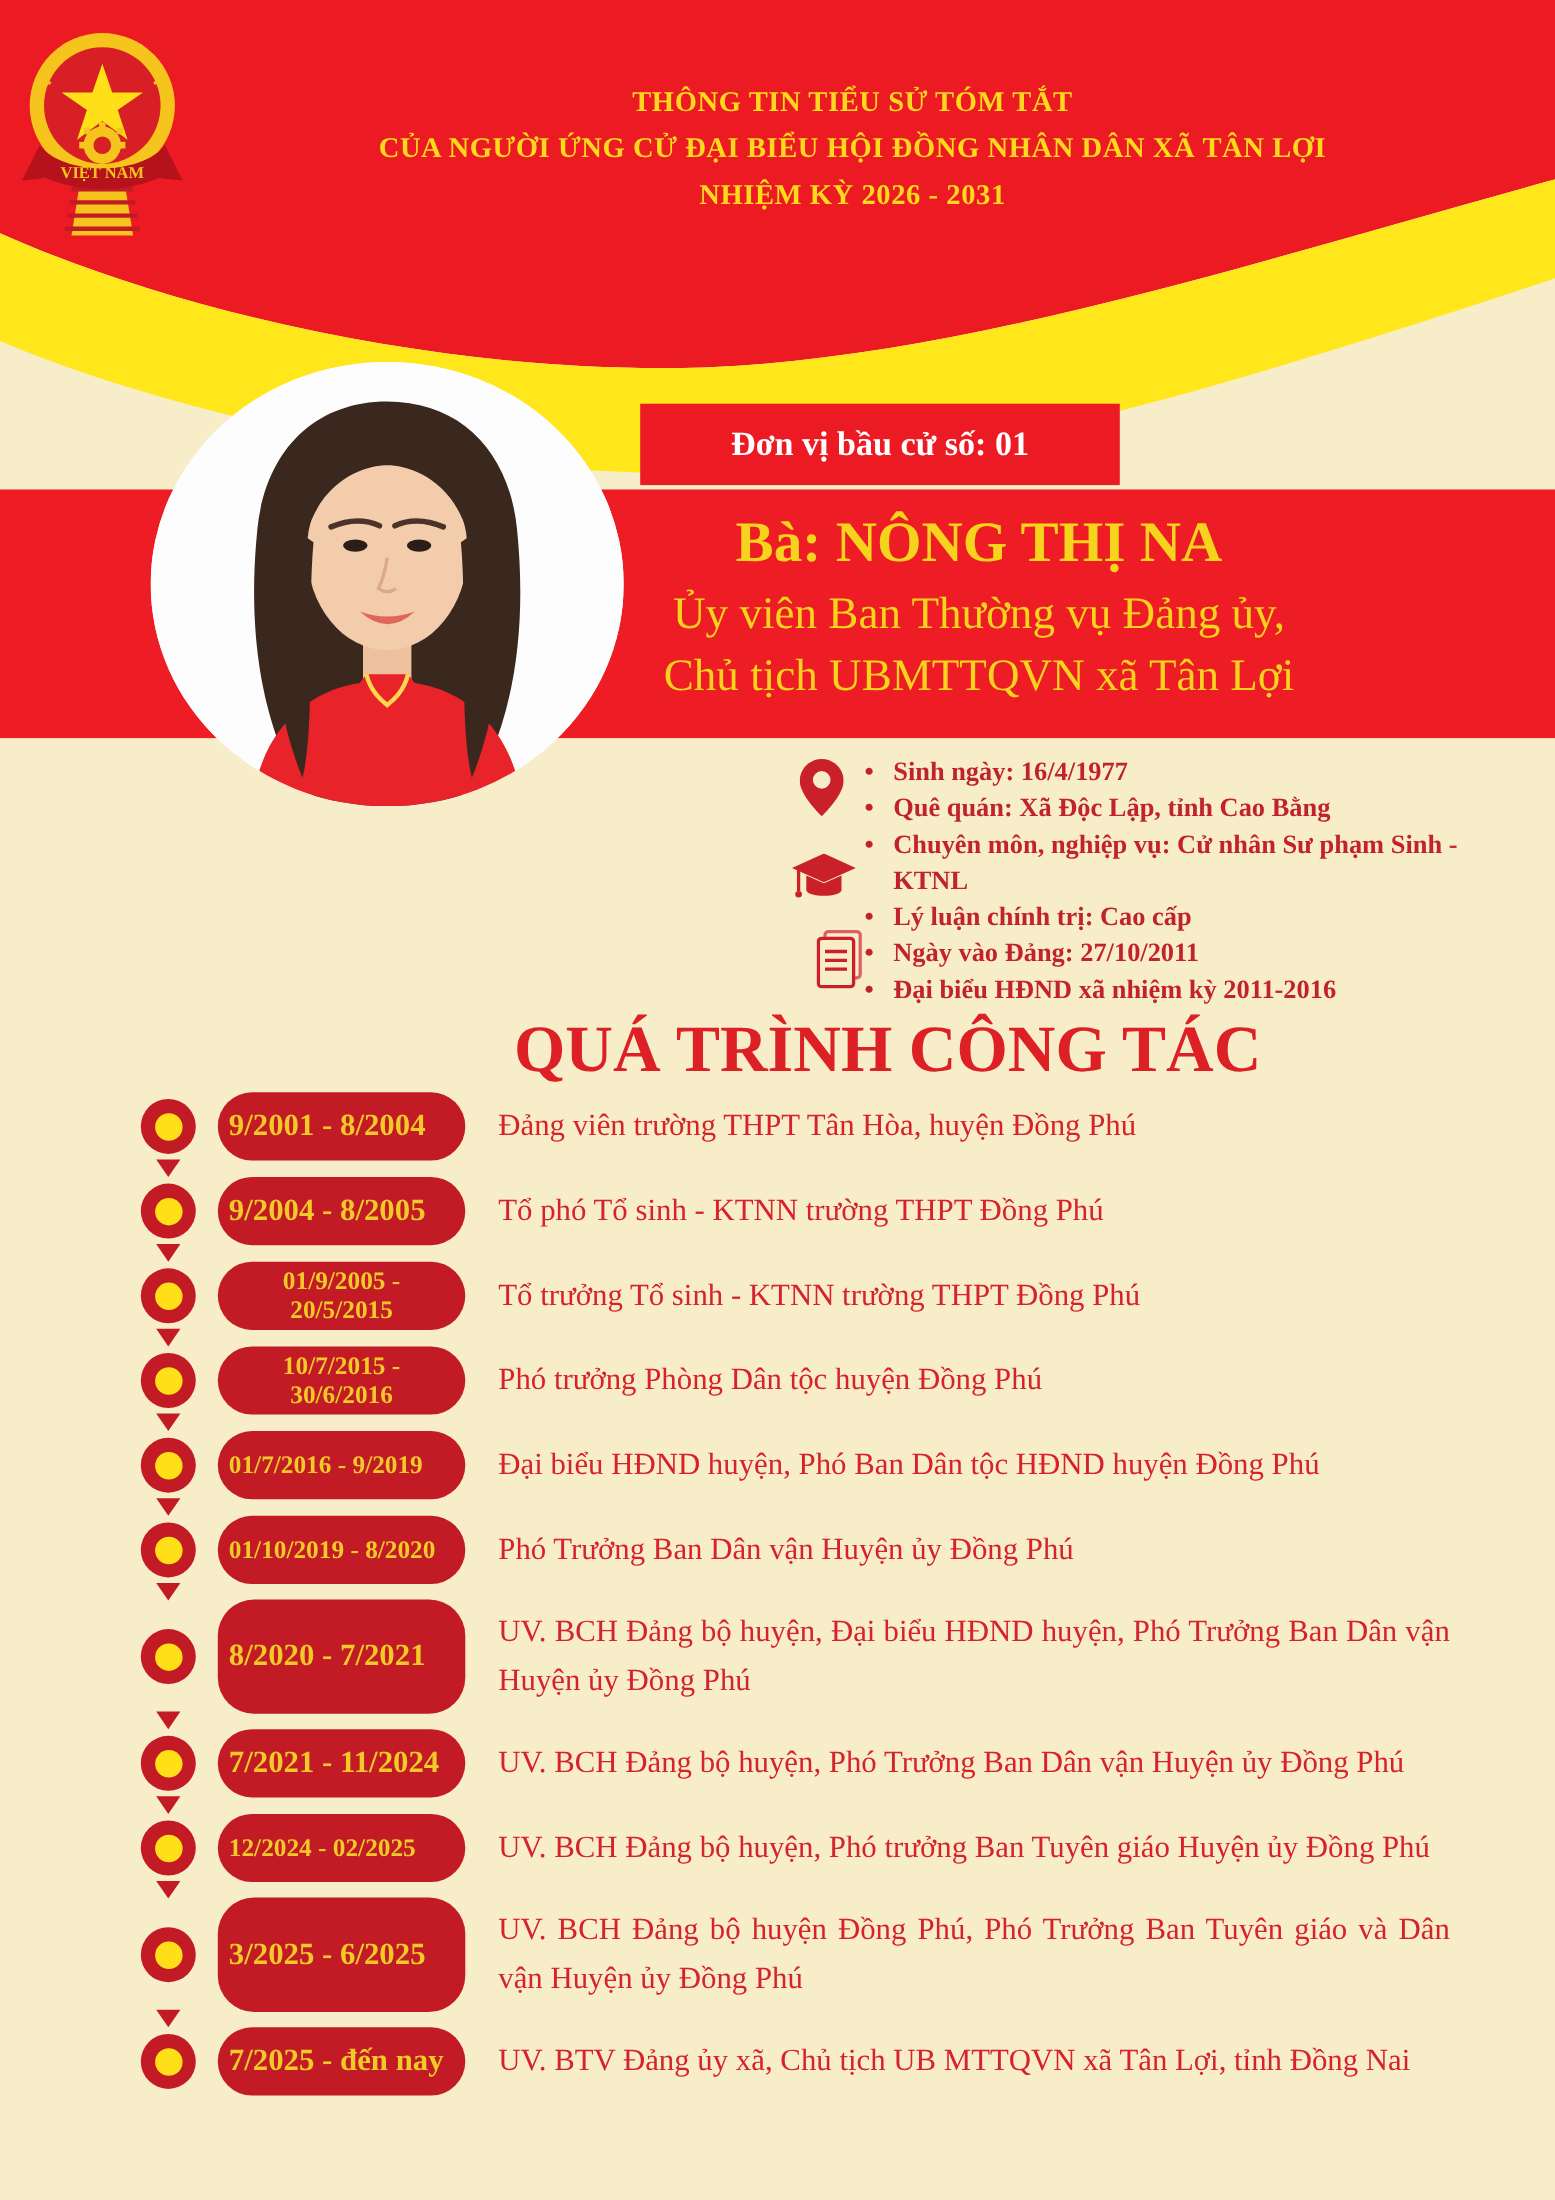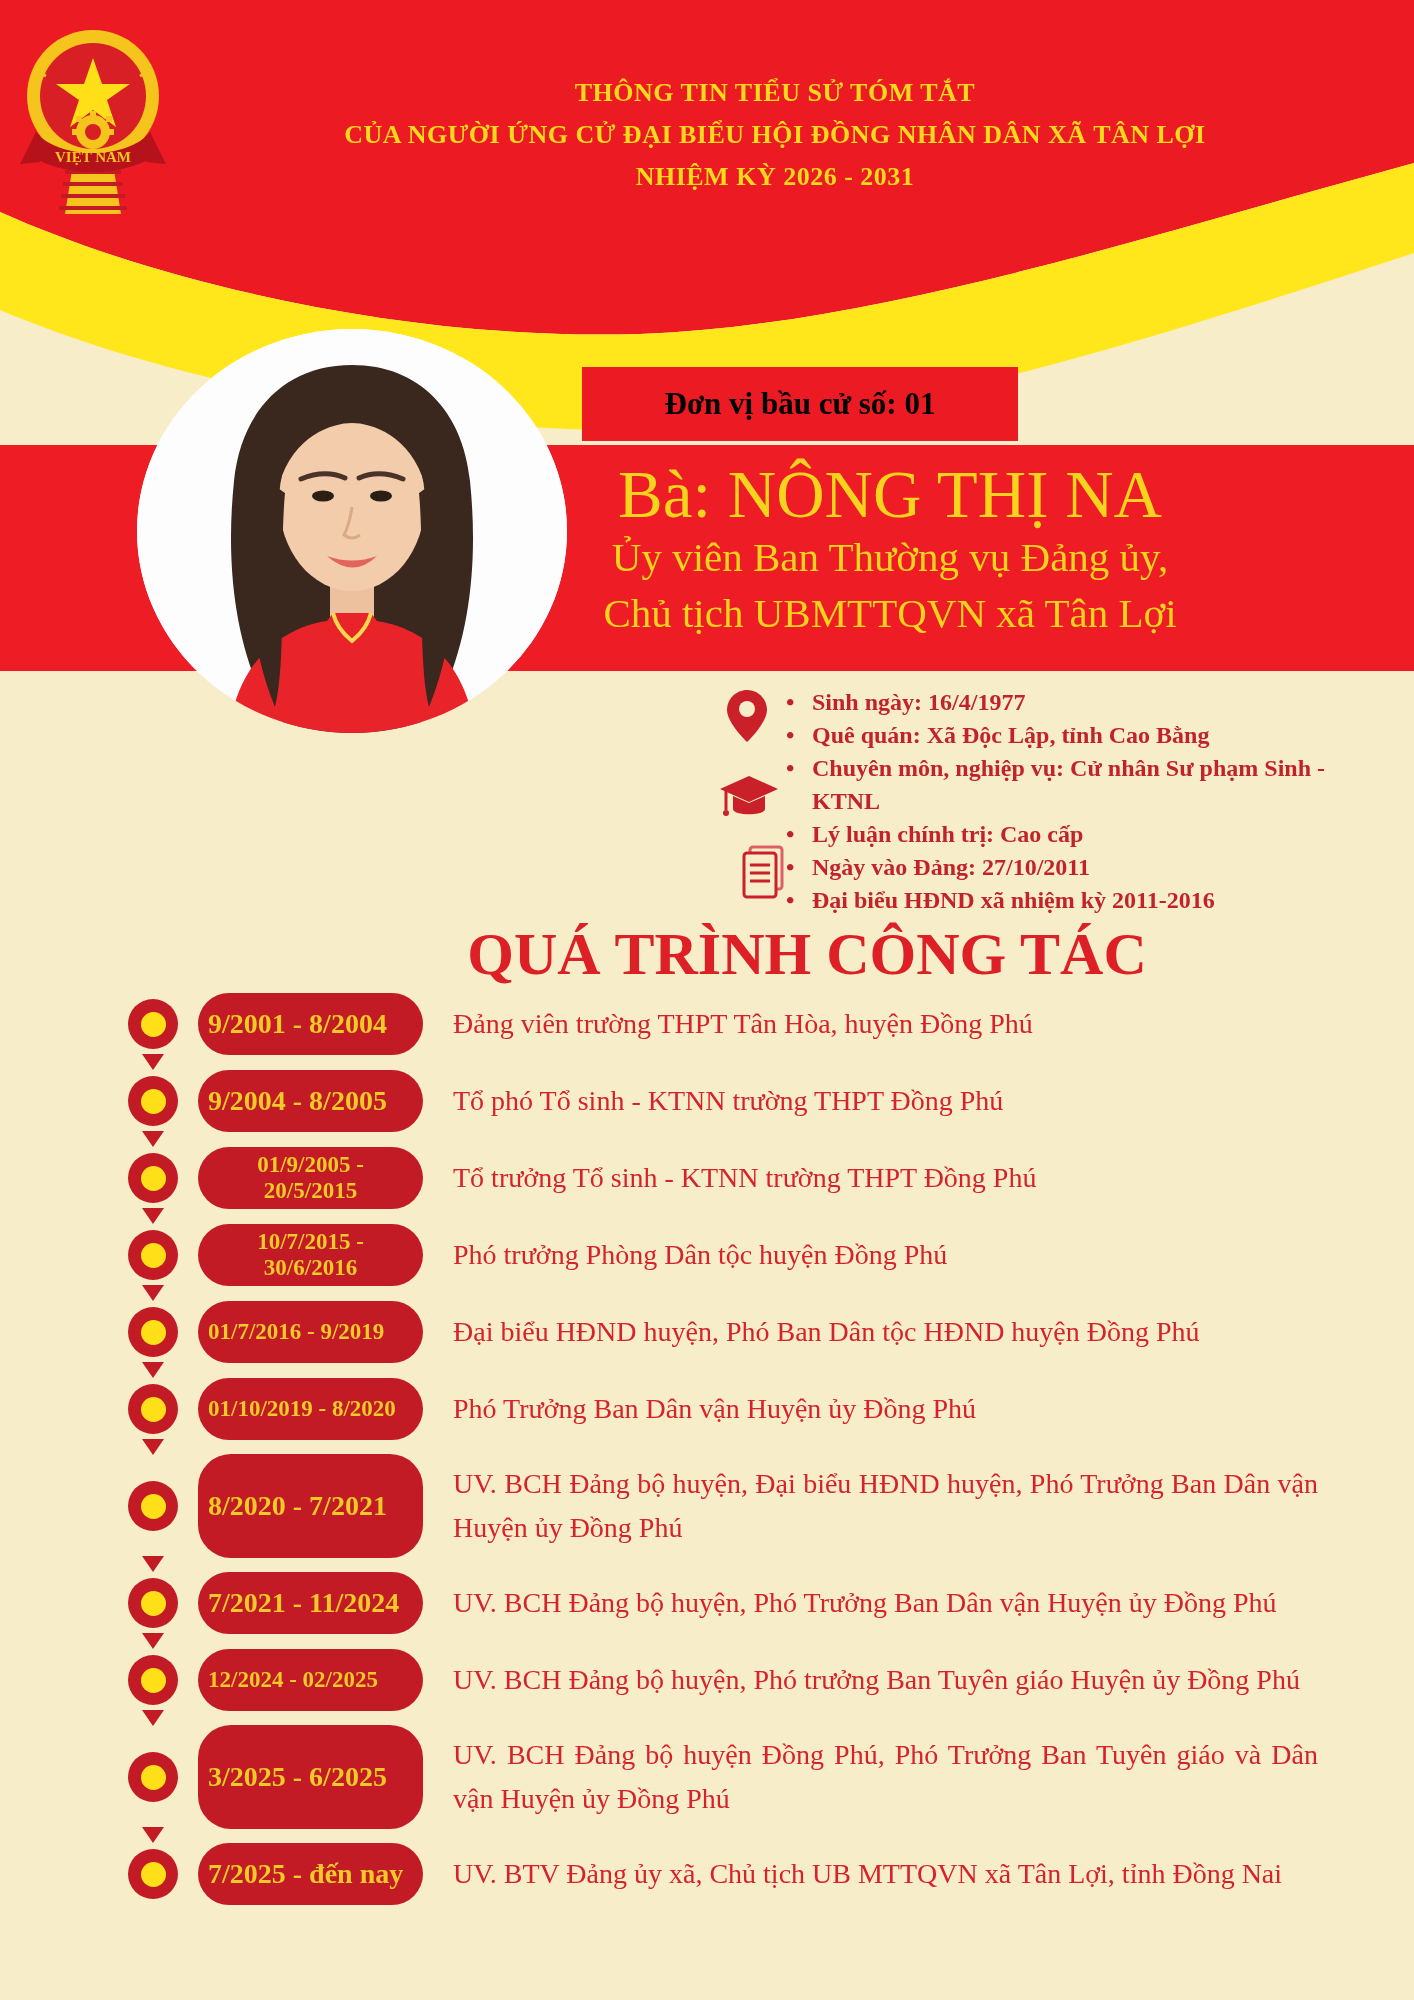--- a/index.html
+++ b/index.html
@@ -15,28 +15,28 @@
   
   .header-titles{
     position:absolute;left:180px;top:72px;width:1190px;z-index:5;
     text-align:center;color:#ffd91c;font-weight:bold;font-size:26px;line-height:42px;
     letter-spacing:.5px;
   }
   
   .unit-box{
     position:absolute;left:582px;top:367px;width:436px;height:74px;z-index:4;
     background:#ec1b23;display:flex;align-items:center;justify-content:center;
-    color:#000000;font-weight:bold;font-size:31px;
+    color:#ffffff;font-weight:bold;font-size:31px;
   }
   
   .name-band{position:absolute;left:0;top:445px;width:1414px;height:226px;background:#ee1c25;z-index:3;}
   .name-inner{
     position:absolute;left:560px;top:14px;width:660px;text-align:center;color:#f6d31c;
   }
-  .cand-name{font-size:67px;font-weight:normal;line-height:70px;}
+  .cand-name{font-size:52px;font-weight:bold;line-height:70px;}
   .cand-pos{font-size:41px;line-height:56px;}
   
   .photo{
     position:absolute;left:137px;top:329px;width:430px;height:404px;border-radius:50%;
     background:#fdfdfd;overflow:hidden;z-index:5;
   }
   
   .profile-icons{position:absolute;left:0;top:0;z-index:2;}
   .icon-abs{position:absolute;}
   .profile-list{

